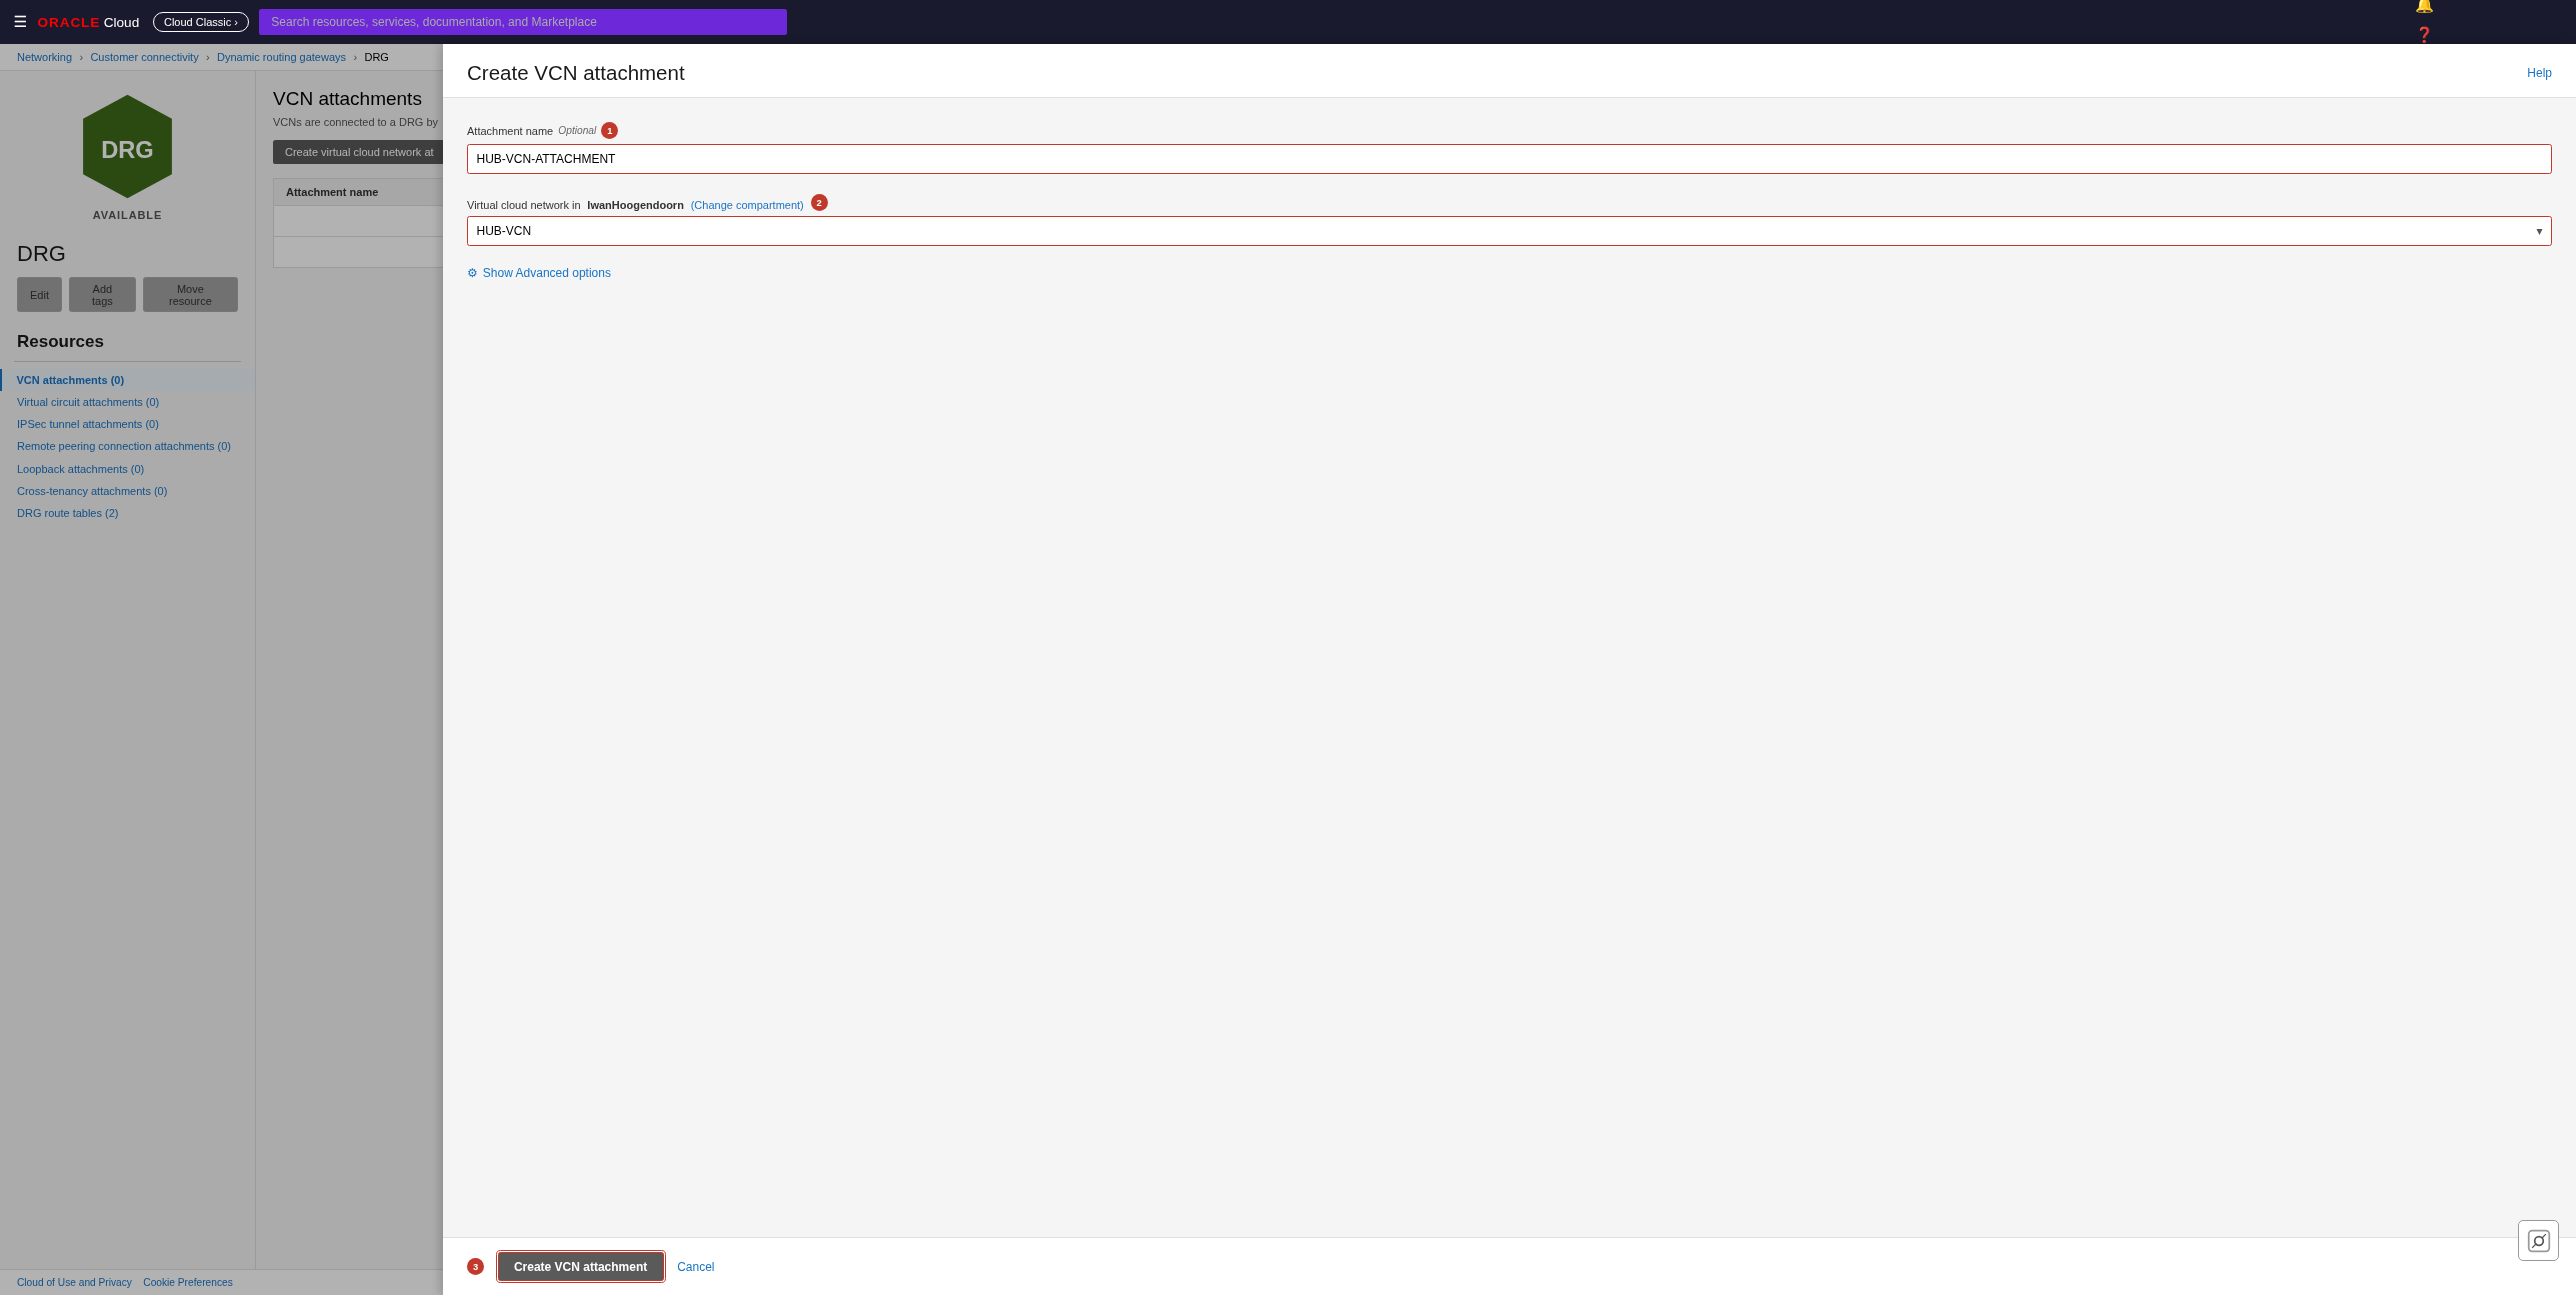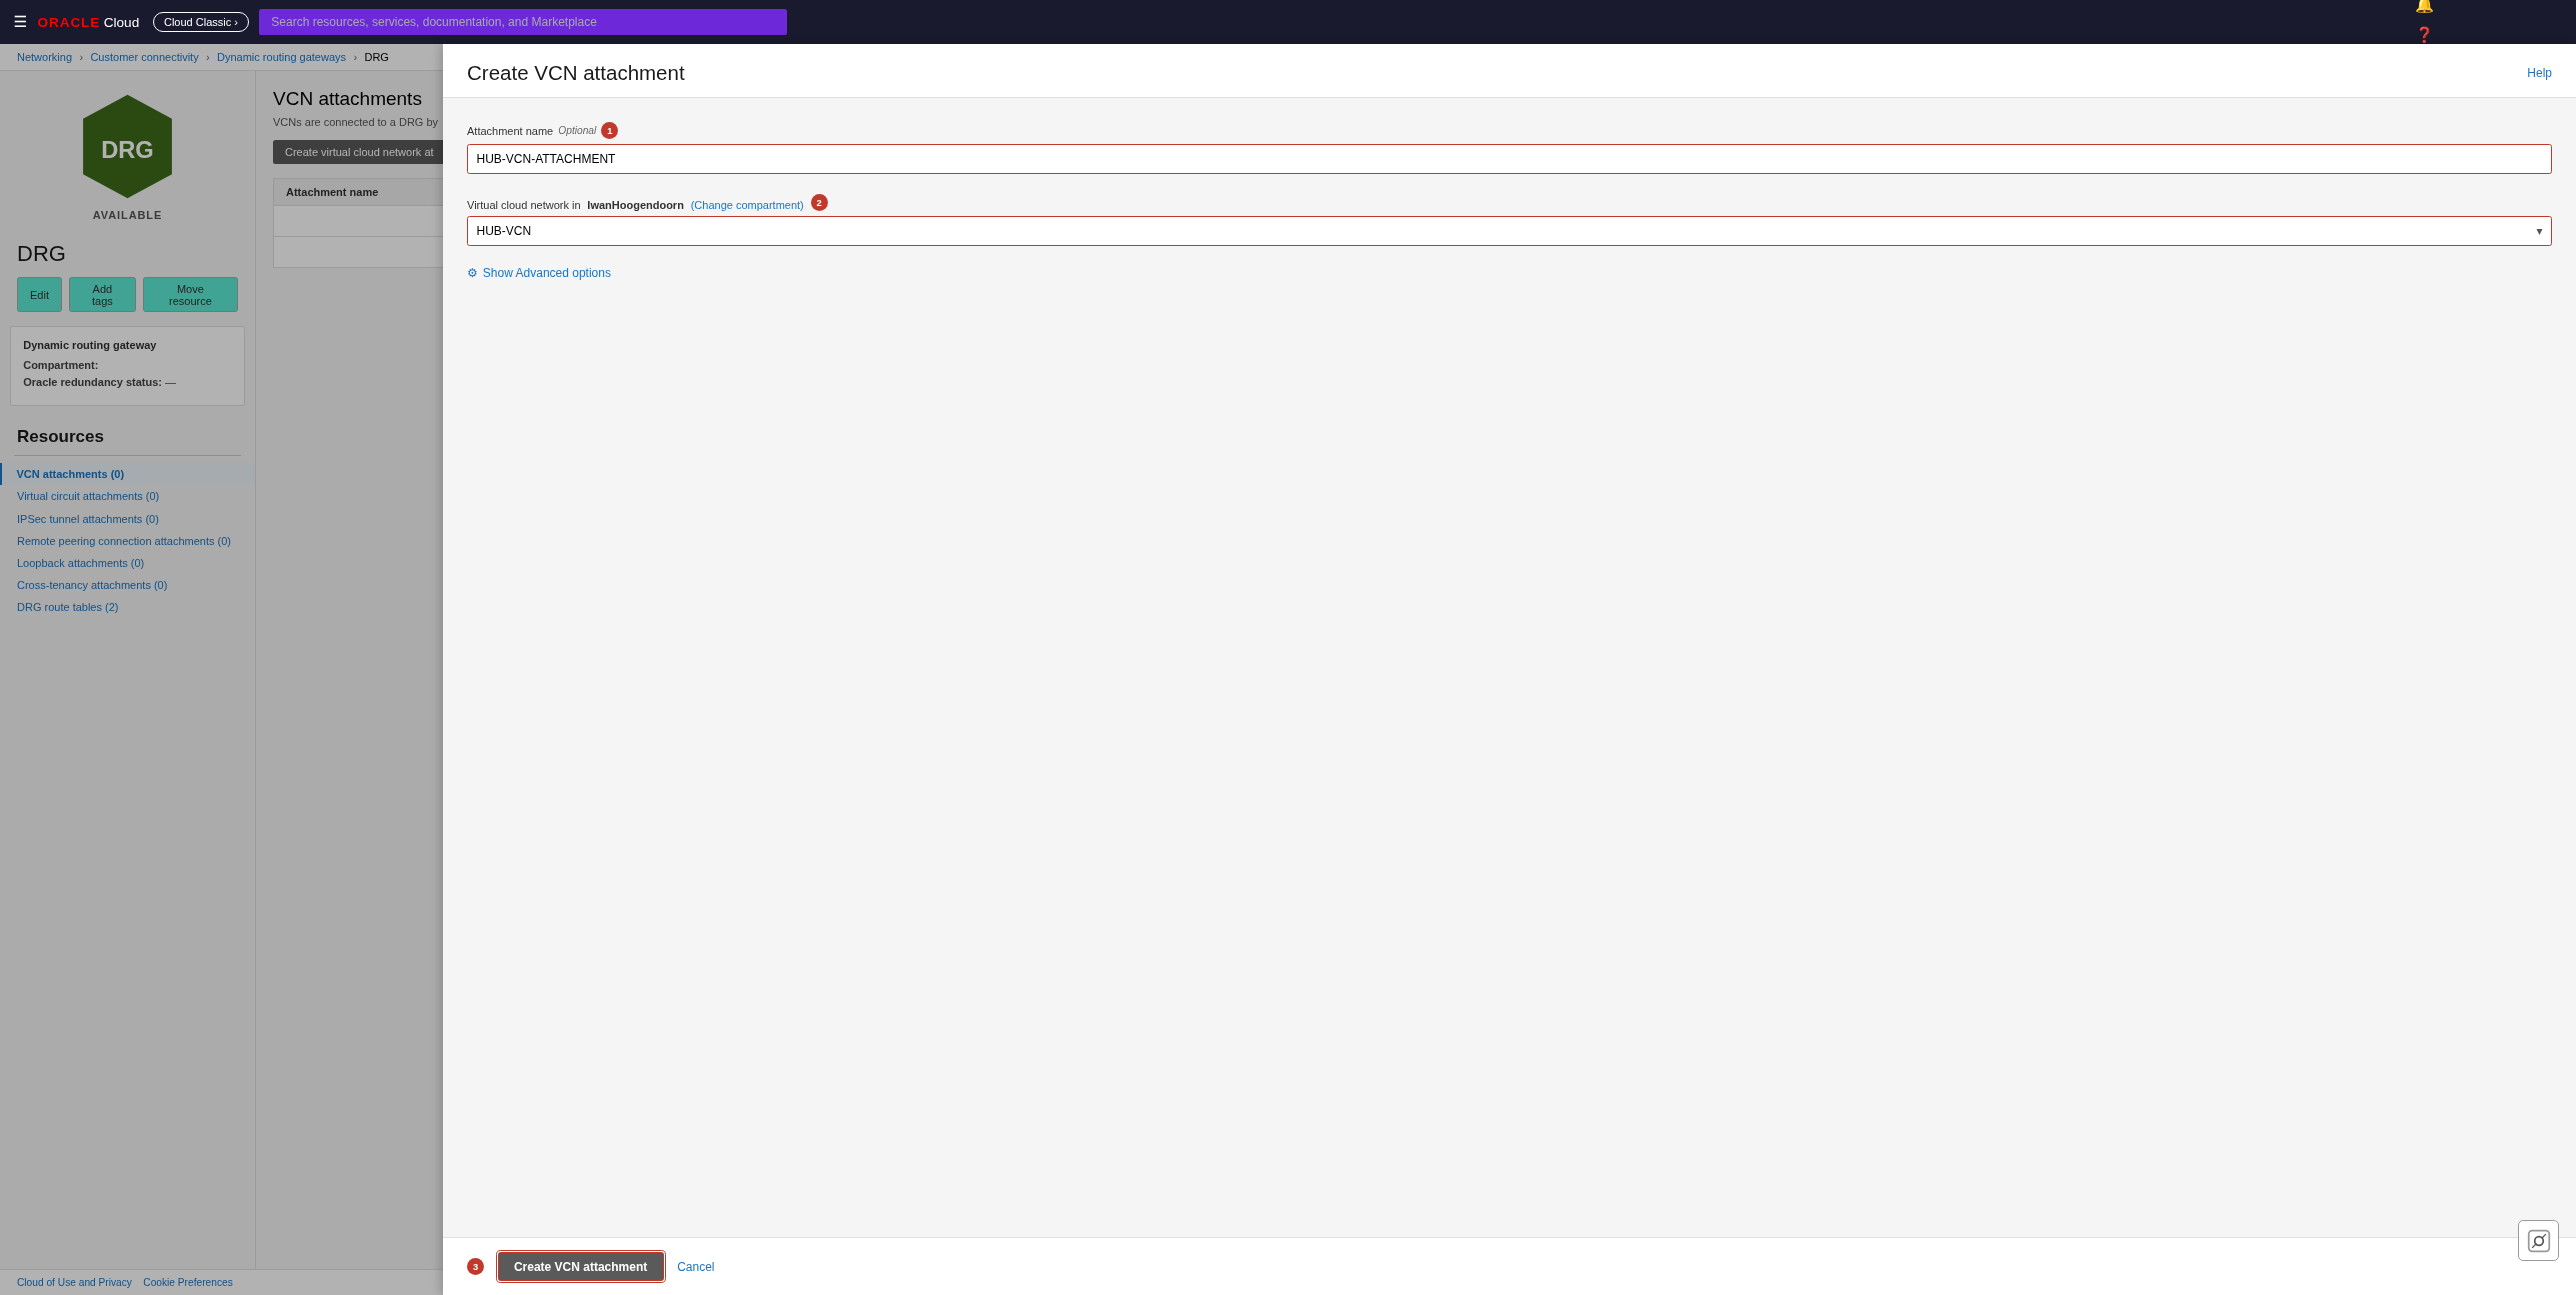--- a/index.html
+++ b/index.html
@@ -101,21 +101,21 @@
     .drg-hexagon svg { width: 100%; height: 100%; }
     .drg-label { font-size: 11px; color: #555; margin-top: 6.8px; font-weight: 600; letter-spacing: 0.9px; }
 
     
     .drg-title-area {
       padding: 6.8px 17px 13.6px;
     }
     .drg-title { font-size: 22px; font-weight: 400; color: #1a1a1a; margin-bottom: 10.2px; }
     .drg-actions { display: flex; gap: 6.8px; }
     .btn-outline {
-      background: #5eead4;
+      background: #a3a3a3;
       border: 0.9px solid #aaa;
       padding: 4.3px 12px;
       border-radius: 2.6px;
       cursor: pointer;
       font-size: 11px;
       color: #333;
     }
 
     
     .drg-info-box {
@@ -414,31 +414,20 @@
 
     <div class="drg-title-area">
       <div class="drg-title">DRG</div>
       <div class="drg-actions">
         <button class="btn-outline">Edit</button>
         <button class="btn-outline">Add tags</button>
         <button class="btn-outline">Move resource</button>
       </div>
     </div>
 
-    <div class="drg-info-box">
-      <div class="drg-info-title">Dynamic routing gateway</div>
-      <div class="drg-info-row">
-        <strong>Compartment:</strong>
-        <span></span>
-      </div>
-      <div class="drg-info-row">
-        <strong>Oracle redundancy status:</strong>
-        <span>—</span>
-      </div>
-    </div>
 
     <div class="resources-title">Resources</div>
     <hr class="resources-divider">
     <a class="nav-item active">VCN attachments (0)</a>
     <a class="nav-item">Virtual circuit attachments (0)</a>
     <a class="nav-item">IPSec tunnel attachments (0)</a>
     <a class="nav-item">Remote peering connection attachments (0)</a>
     <a class="nav-item">Loopback attachments (0)</a>
     <a class="nav-item">Cross-tenancy attachments (0)</a>
     <a class="nav-item">DRG route tables (2)</a>

